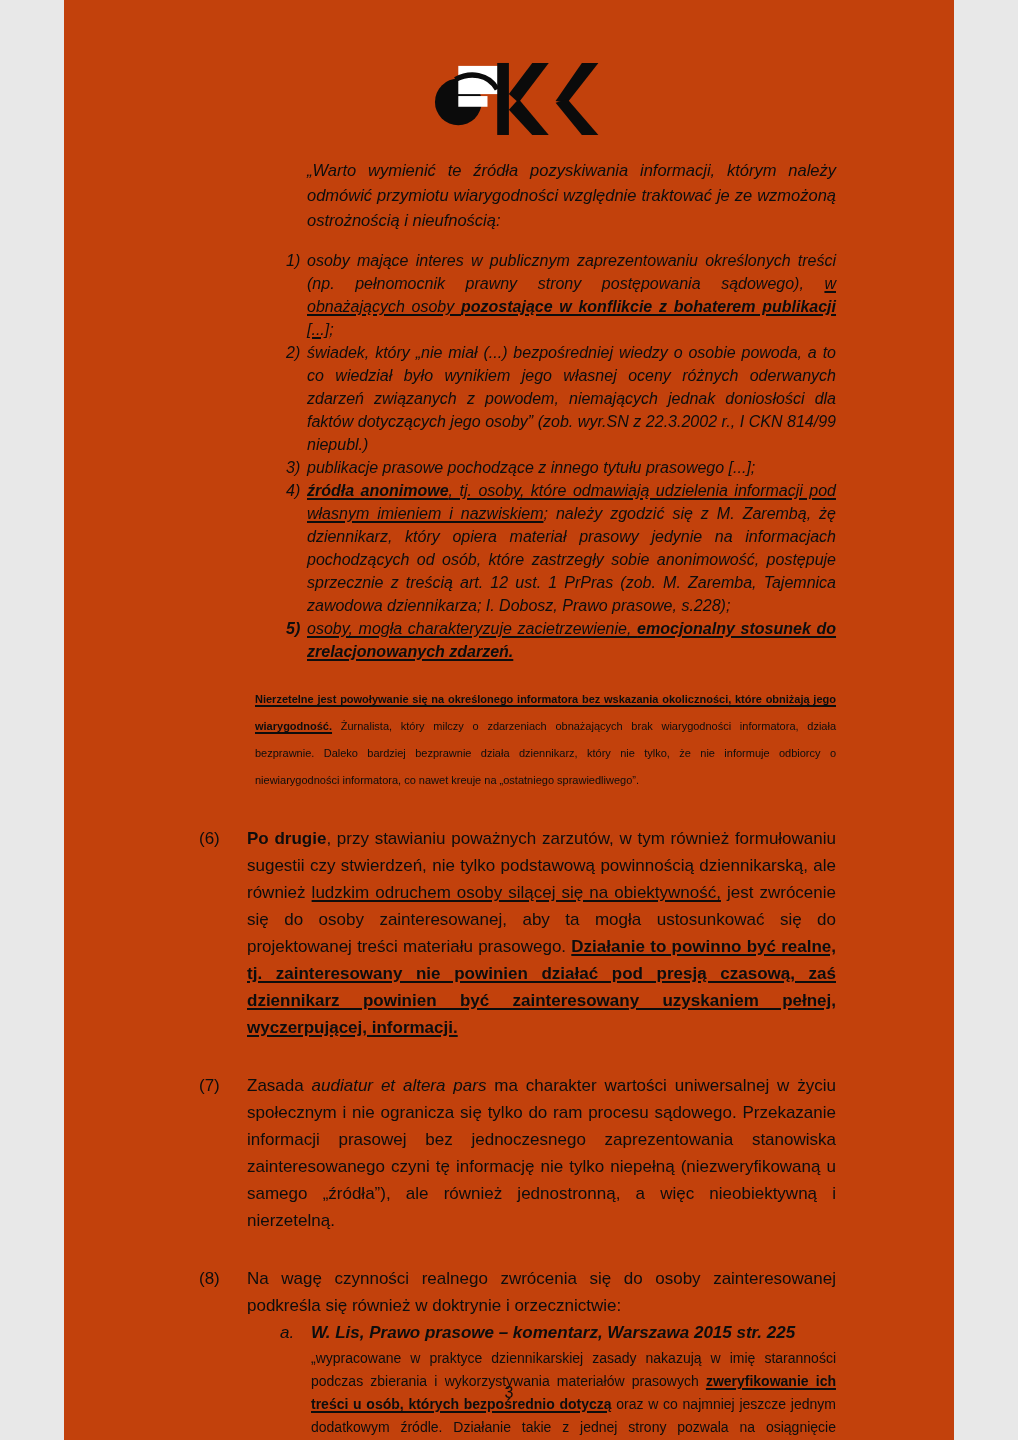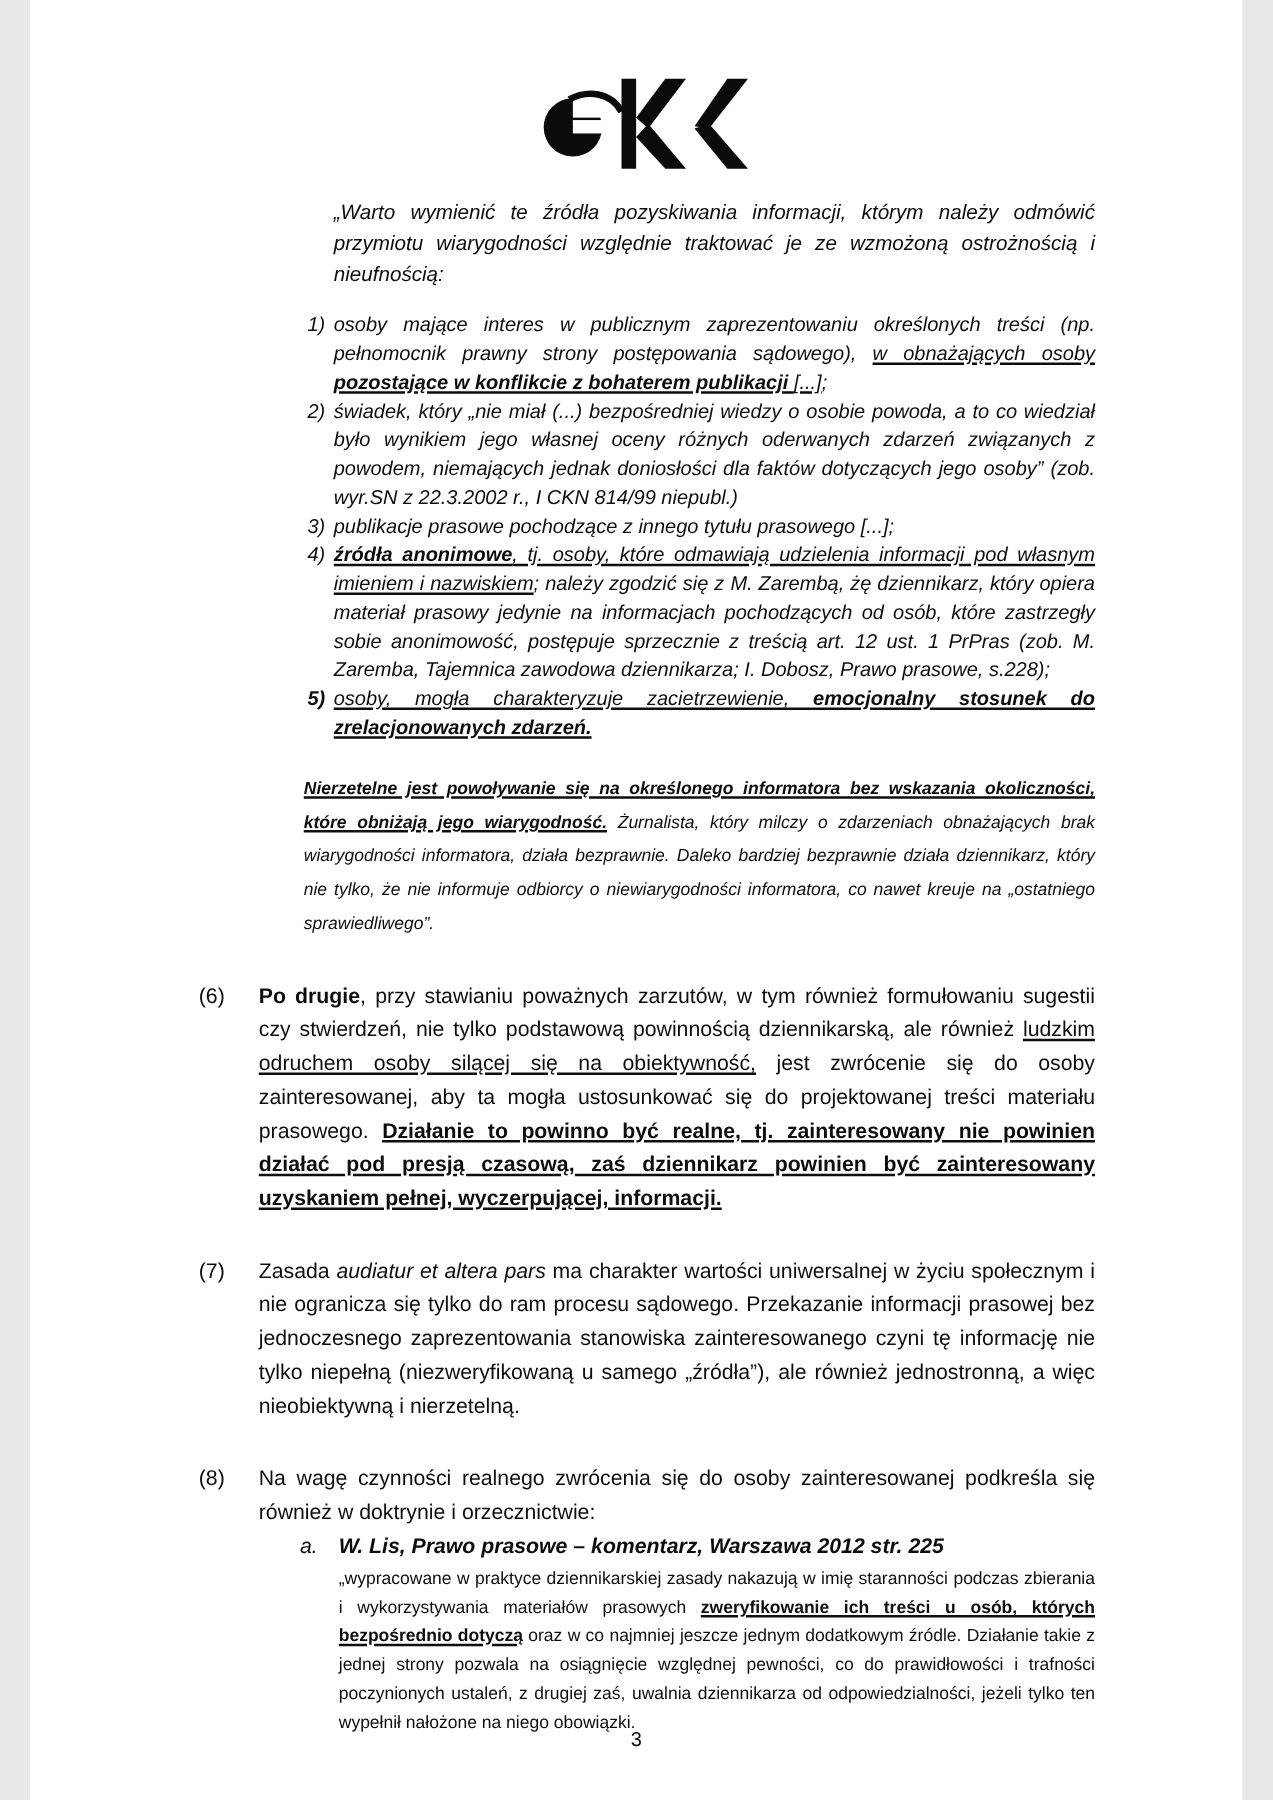--- a/index.html
+++ b/index.html
@@ -1,20 +1,20 @@
 <!DOCTYPE html>
 <html lang="pl"><head>
 <meta charset="utf-8">
 <style>
   html,body { margin:0; padding:0; background:#e8e8e8; }
   .page {
     position:relative;
-    width:970px; height:1440px;
+    width:890px; height:1440px;
     margin:0 auto;
-    background:#ffffff;
+    background:#c2410c;
     font-family:"Liberation Sans", sans-serif;
     color:#0d0d0d;
     overflow:hidden;
   }
   
   .logo-wrap {
     position:absolute; top:54px; left:0; right:0;
     display:flex; justify-content:center;
   }
   .logo-wrap svg { transform:translateX(14px); }
@@ -25,22 +25,22 @@
     margin-left:108px;
     font-style:italic; font-size:16.5px; line-height:25px;
     text-align:justify;
   }
   .list { margin-top:16px; margin-left:87px; }
   .list-item { display:flex; font-style:italic; font-size:16px; line-height:23px; }
   .li-marker { flex:0 0 21px; }
   .li-body { flex:1; text-align:justify; }
 
   .closing-quote {
-    margin-left:84px; margin-top:23px;
-    font-style:italic; font-size:14px; line-height:27px;
+    margin-left:56px; margin-top:23px;
+    font-size:11px; line-height:27px;
     text-align:justify;
   }
 
   .para { display:flex; margin-top:31px; font-size:17px; line-height:27px; }
   .para-num { flex:0 0 48px; }
   .para-body { flex:1; text-align:justify; }
 
   .sub-item { display:flex; margin-left:81px; margin-top:1px; font-size:17px; line-height:25px; }
   .sub-marker { flex:0 0 31px; font-style:italic; }
   .sub-heading { flex:1; font-weight:bold; font-style:italic; }
@@ -129,21 +129,21 @@
       <span class="para-body"><span>Zasada </span><span class="i">audiatur et altera pars</span><span> ma charakter wartości uniwersalnej w życiu społecznym i nie ogranicza się tylko do ram procesu sądowego. Przekazanie informacji prasowej bez jednoczesnego zaprezentowania stanowiska zainteresowanego czyni tę informację nie tylko niepełną (niezweryfikowaną u samego „źródła”), ale również jednostronną, a więc nieobiektywną i nierzetelną.</span></span>
     </div>
 
     <div class="para">
       <span class="para-num">(8)</span>
       <span class="para-body"><span>Na wagę czynności realnego zwrócenia się do osoby zainteresowanej podkreśla się również w doktrynie i orzecznictwie:</span></span>
     </div>
 
     <div class="sub-item">
       <span class="sub-marker">a.</span>
-      <span class="sub-heading">W. Lis, Prawo prasowe – komentarz, Warszawa 2012 str. 225</span>
+      <span class="sub-heading">W. Lis, Prawo prasowe – komentarz, Warszawa 2015 str. 225</span>
     </div>
 
     <div class="sub-quote"><span>„wypracowane w praktyce dziennikarskiej zasady nakazują w imię staranności podczas zbierania i wykorzystywania materiałów prasowych </span><span class="b u">zweryfikowanie ich treści u osób, których bezpośrednio dotyczą</span><span> oraz w co najmniej jeszcze jednym dodatkowym źródle. Działanie takie z jednej strony pozwala na osiągnięcie względnej pewności, co do prawidłowości i trafności poczynionych ustaleń, z drugiej zaś, uwalnia dziennikarza od odpowiedzialności, jeżeli tylko ten wypełnił nałożone na niego obowiązki.</span></div>
 
   </div>
 
   <div class="page-number">3</div>
 
 </div>
 

